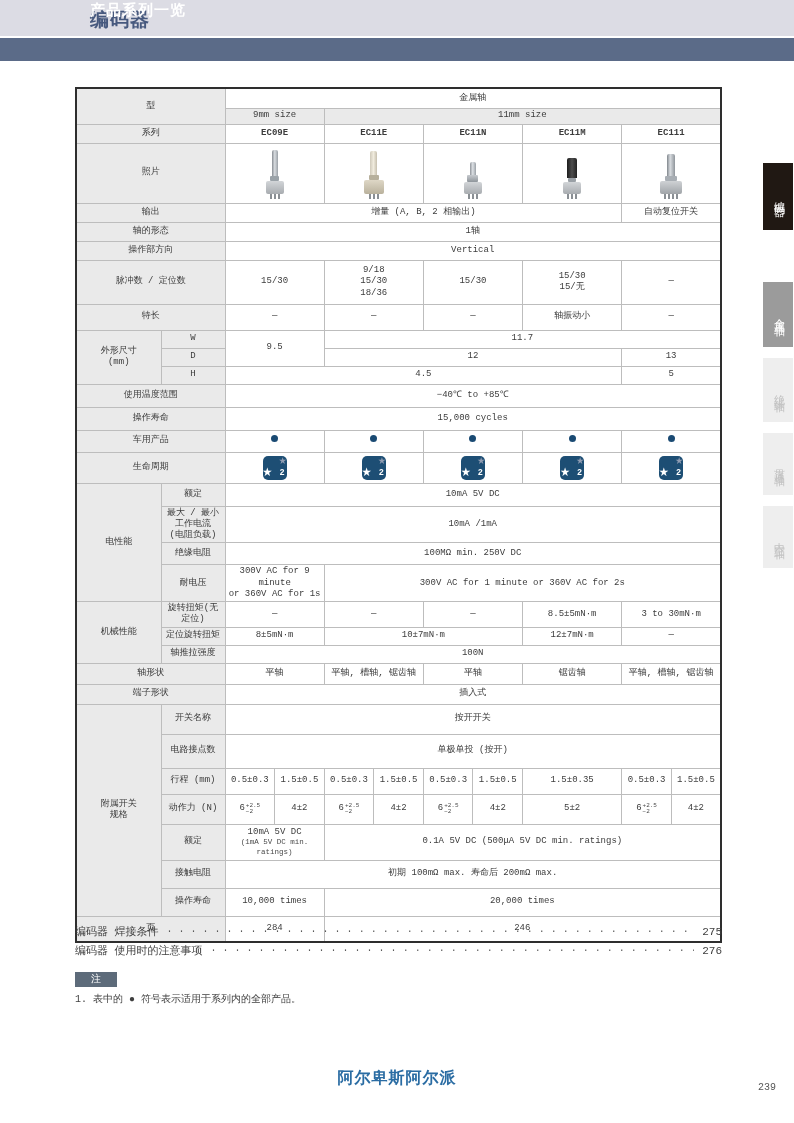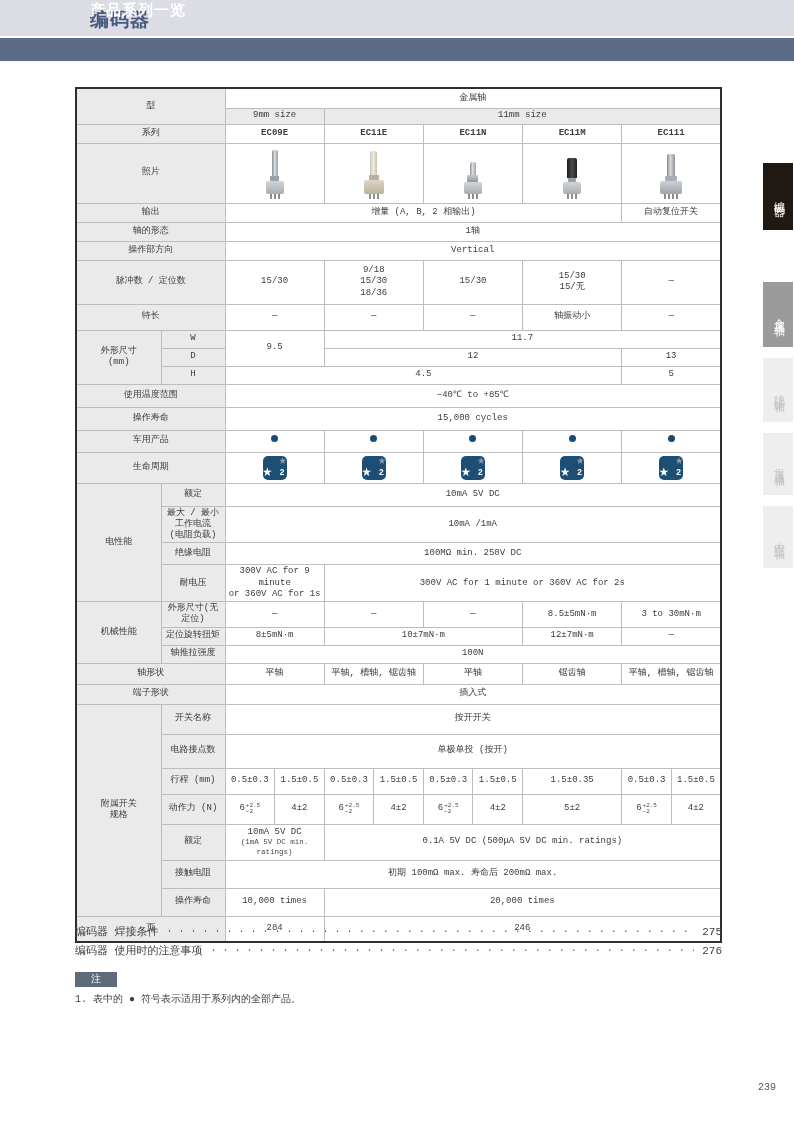--- a/index.html
+++ b/index.html
@@ -284,21 +284,21 @@
           <td colspan="10">100MΩ min. 250V DC</td>
         </tr>
         <tr style="height: 28px;">
           <td colspan="1" class="sub">耐电压</td>
           <td colspan="2" class="sm pre">300V AC for 9 minute
 or 360V AC for 1s</td>
           <td colspan="8">300V AC for 1 minute or 360V AC for 2s</td>
         </tr>
         <tr class="maj" style="height: 18px;">
           <td colspan="1" rowspan="3" class="lab">机械性能</td>
-          <td colspan="1" class="sub sm">外形尺寸(无定位)</td>
+          <td colspan="1" class="sub sm">旋转扭矩(无定位)</td>
           <td colspan="2">—</td>
           <td colspan="2">—</td>
           <td colspan="2">—</td>
           <td colspan="2">8.5±5mN·m</td>
           <td colspan="2">3 to 30mN·m</td>
         </tr>
         <tr style="height: 18px;">
           <td colspan="1" class="sub sm">定位旋转扭矩</td>
           <td colspan="2">8±5mN·m</td>
           <td colspan="4">10±7mN·m</td>
@@ -419,14 +419,15 @@
 
   <div class="notebadge">注</div>
   <div class="notetext">1. 表中的 ● 符号表示适用于系列内的全部产品。</div>
 
   <div class="tab t-enc">编码器</div>
   <div class="tab t-metal">金属轴</div>
   <div class="tab t-ins">绝缘轴</div>
   <div class="tab t-thru">贯通轴</div>
   <div class="tab t-hollow">中空轴</div>
 
+  <div class="brand">阿尔卑斯阿尔派</div>
   <div class="pagenum">239</div>
 </div>
 
 </body></html>

